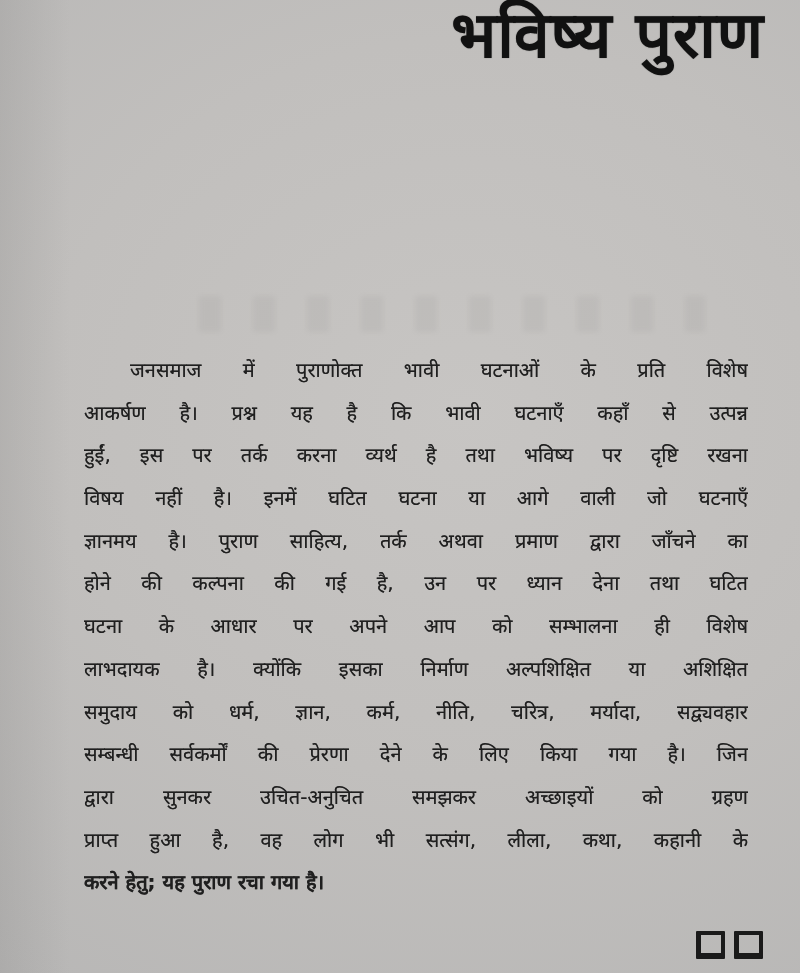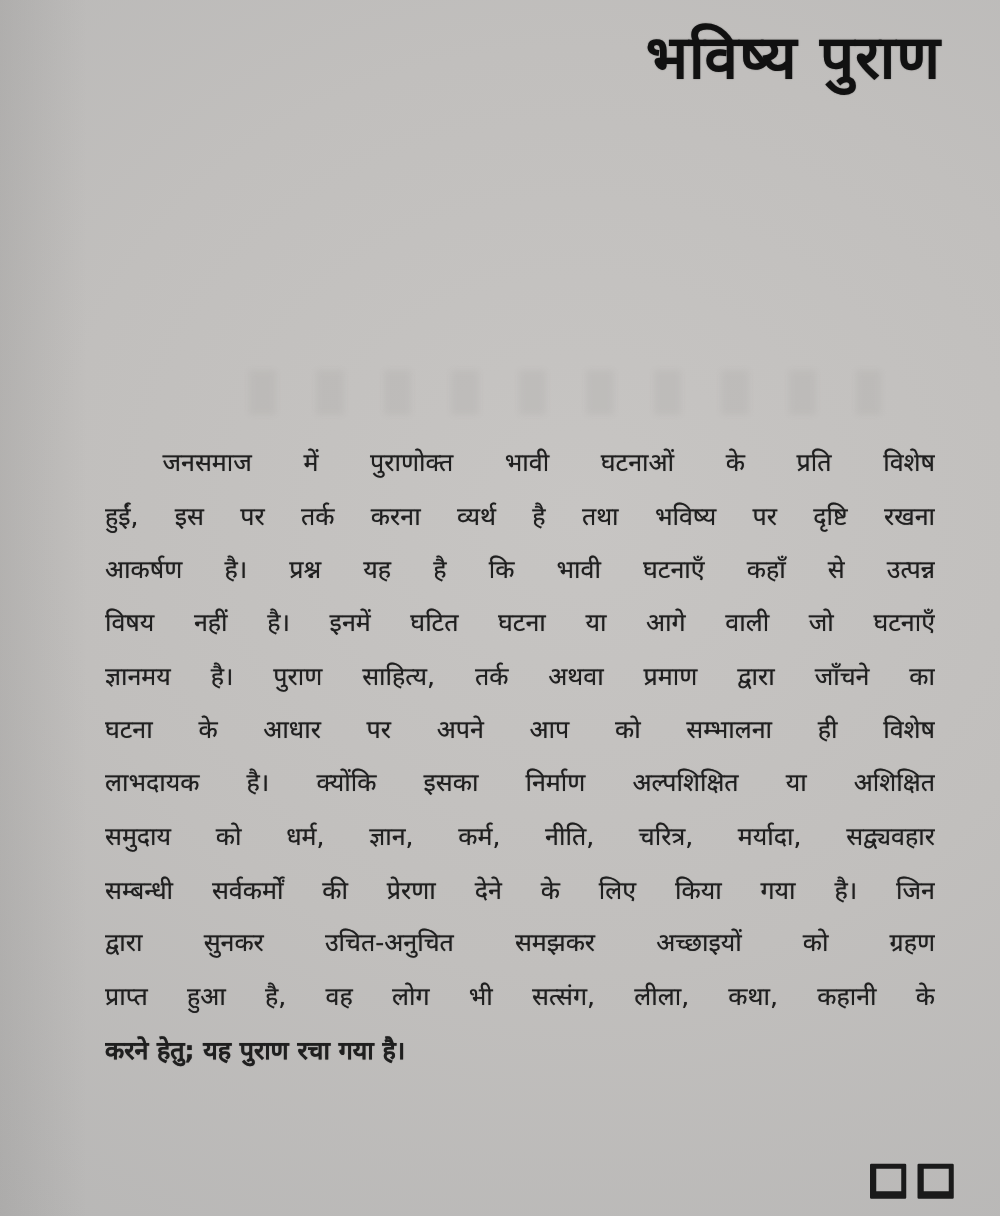--- a/index.html
+++ b/index.html
@@ -26,22 +26,22 @@
     left: 0; top: 0; bottom: 0;
     width: 70px;
     background: linear-gradient(90deg, rgba(120,119,118,0.18), rgba(120,119,118,0));
     pointer-events: none;
   }
 
   .title {
     position: absolute;
     top: 2px;
     right: 36px;
-    margin: 11px;
-    font-size: 48px;
+    margin: 0;
+    font-size: 64px;
     line-height: 66px;
     font-weight: 700;
     color: #111111;
     letter-spacing: 1px;
     text-shadow: 0 0 1px rgba(20,20,20,0.55);
   }
 
   
   .ghost {
     position: absolute;
@@ -109,24 +109,25 @@
 <div class="page">
 
   <div class="left-shade"></div>
 
   <h1 class="title">भविष्य पुराण</h1>
 
   <div class="ghost"></div>
 
   <div class="body-text">
     <div class="line indent">जनसमाज में पुराणोक्त भावी घटनाओं के प्रति विशेष</div>
+    <div class="line">आकर्षण है। प्रश्न यह है कि भावी घटनाएँ कहाँ से उत्पन्न</div>
     <div class="line">हुईं, इस पर तर्क करना व्यर्थ है तथा भविष्य पर दृष्टि रखना</div>
-    <div class="line">आकर्षण है। प्रश्न यह है कि भावी घटनाएँ कहाँ से उत्पन्न</div>
     <div class="line">विषय नहीं है। इनमें घटित घटना या आगे वाली जो घटनाएँ</div>
     <div class="line">ज्ञानमय है। पुराण साहित्य, तर्क अथवा प्रमाण द्वारा जाँचने का</div>
+    <div class="line">होने की कल्पना की गई है, उन पर ध्यान देना तथा घटित</div>
     <div class="line">घटना के आधार पर अपने आप को सम्भालना ही विशेष</div>
     <div class="line">लाभदायक है। क्योंकि इसका निर्माण अल्पशिक्षित या अशिक्षित</div>
     <div class="line">समुदाय को धर्म, ज्ञान, कर्म, नीति, चरित्र, मर्यादा, सद्व्यवहार</div>
     <div class="line">सम्बन्धी सर्वकर्मों की प्रेरणा देने के लिए किया गया है। जिन</div>
     <div class="line">द्वारा सुनकर उचित-अनुचित समझकर अच्छाइयों को ग्रहण</div>
     <div class="line">प्राप्त हुआ है, वह लोग भी सत्संग, लीला, कथा, कहानी के</div>
     <div class="line last">करने हेतु; यह पुराण रचा गया है।</div>
   </div>
 
   <div class="end-marks">

